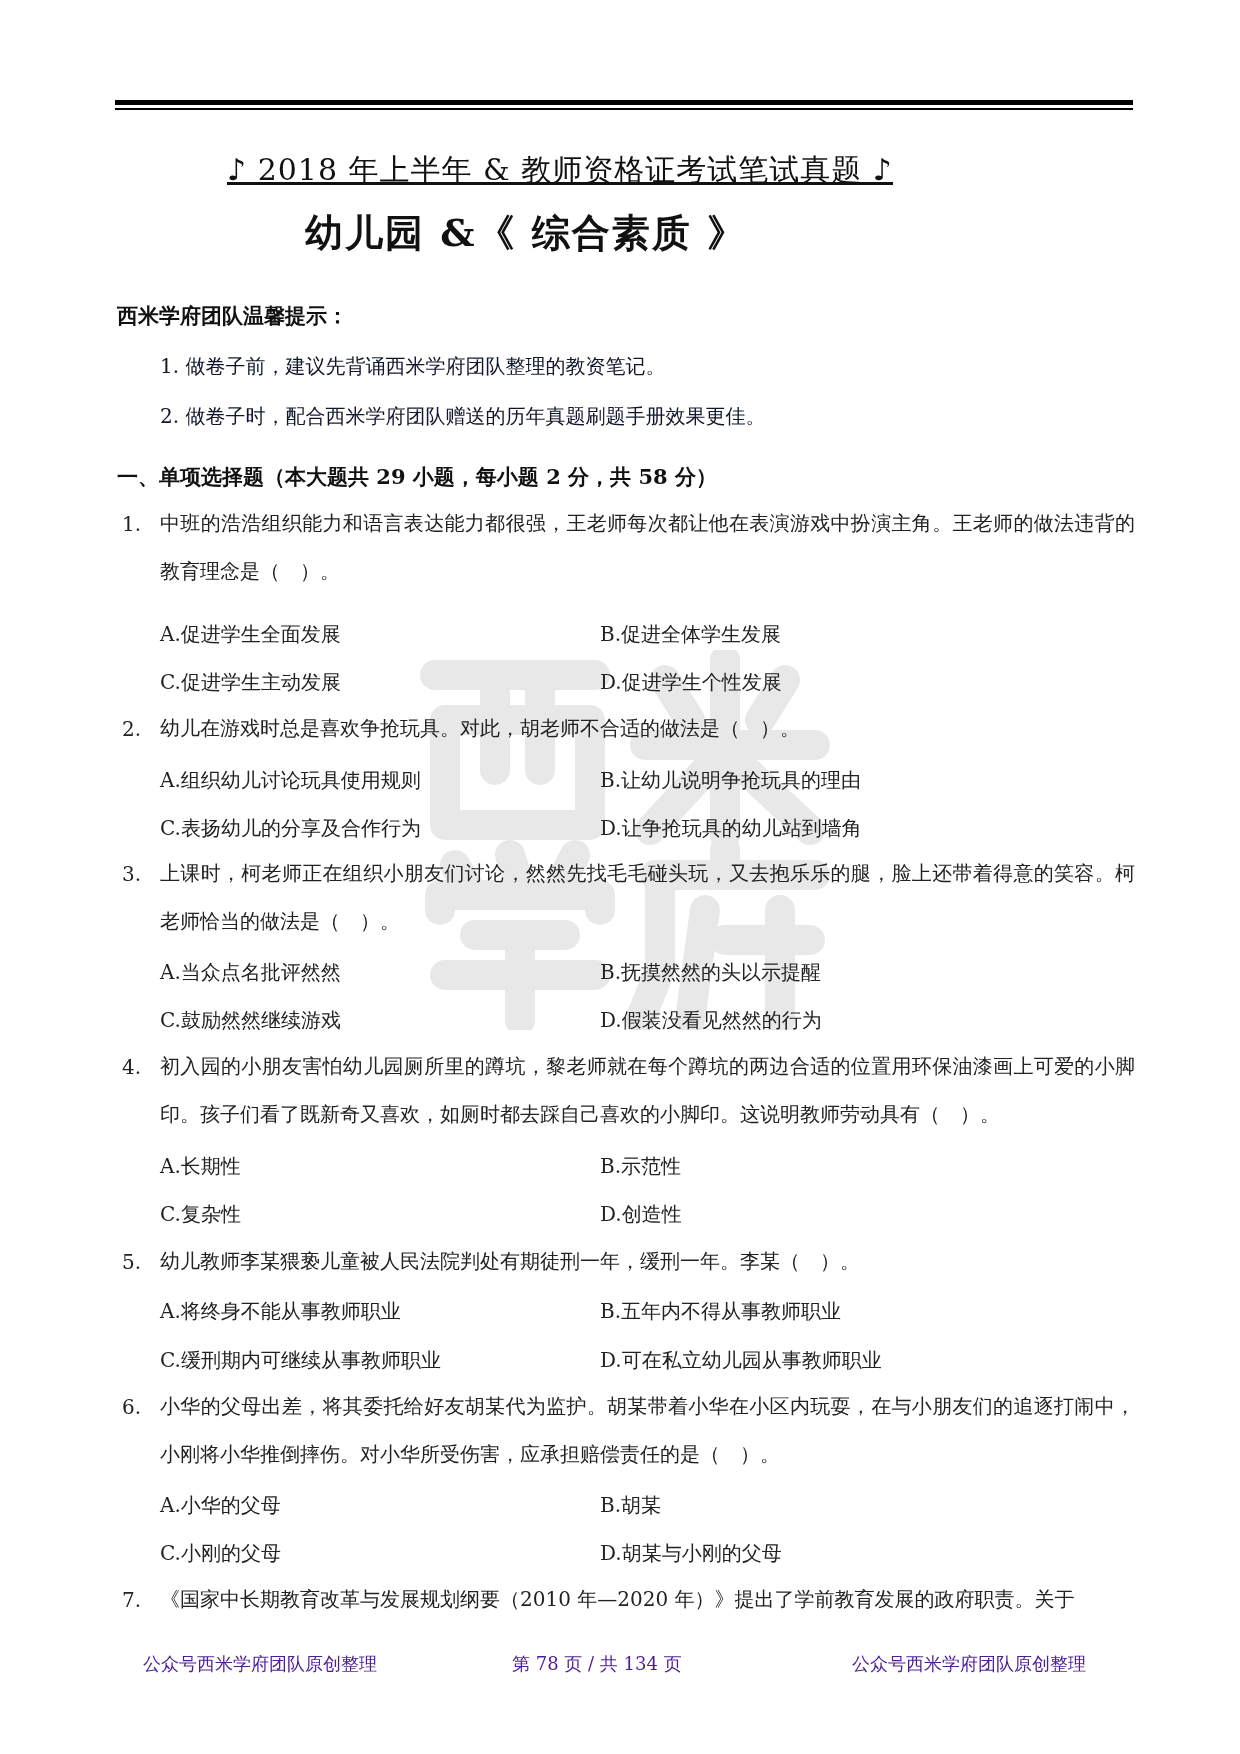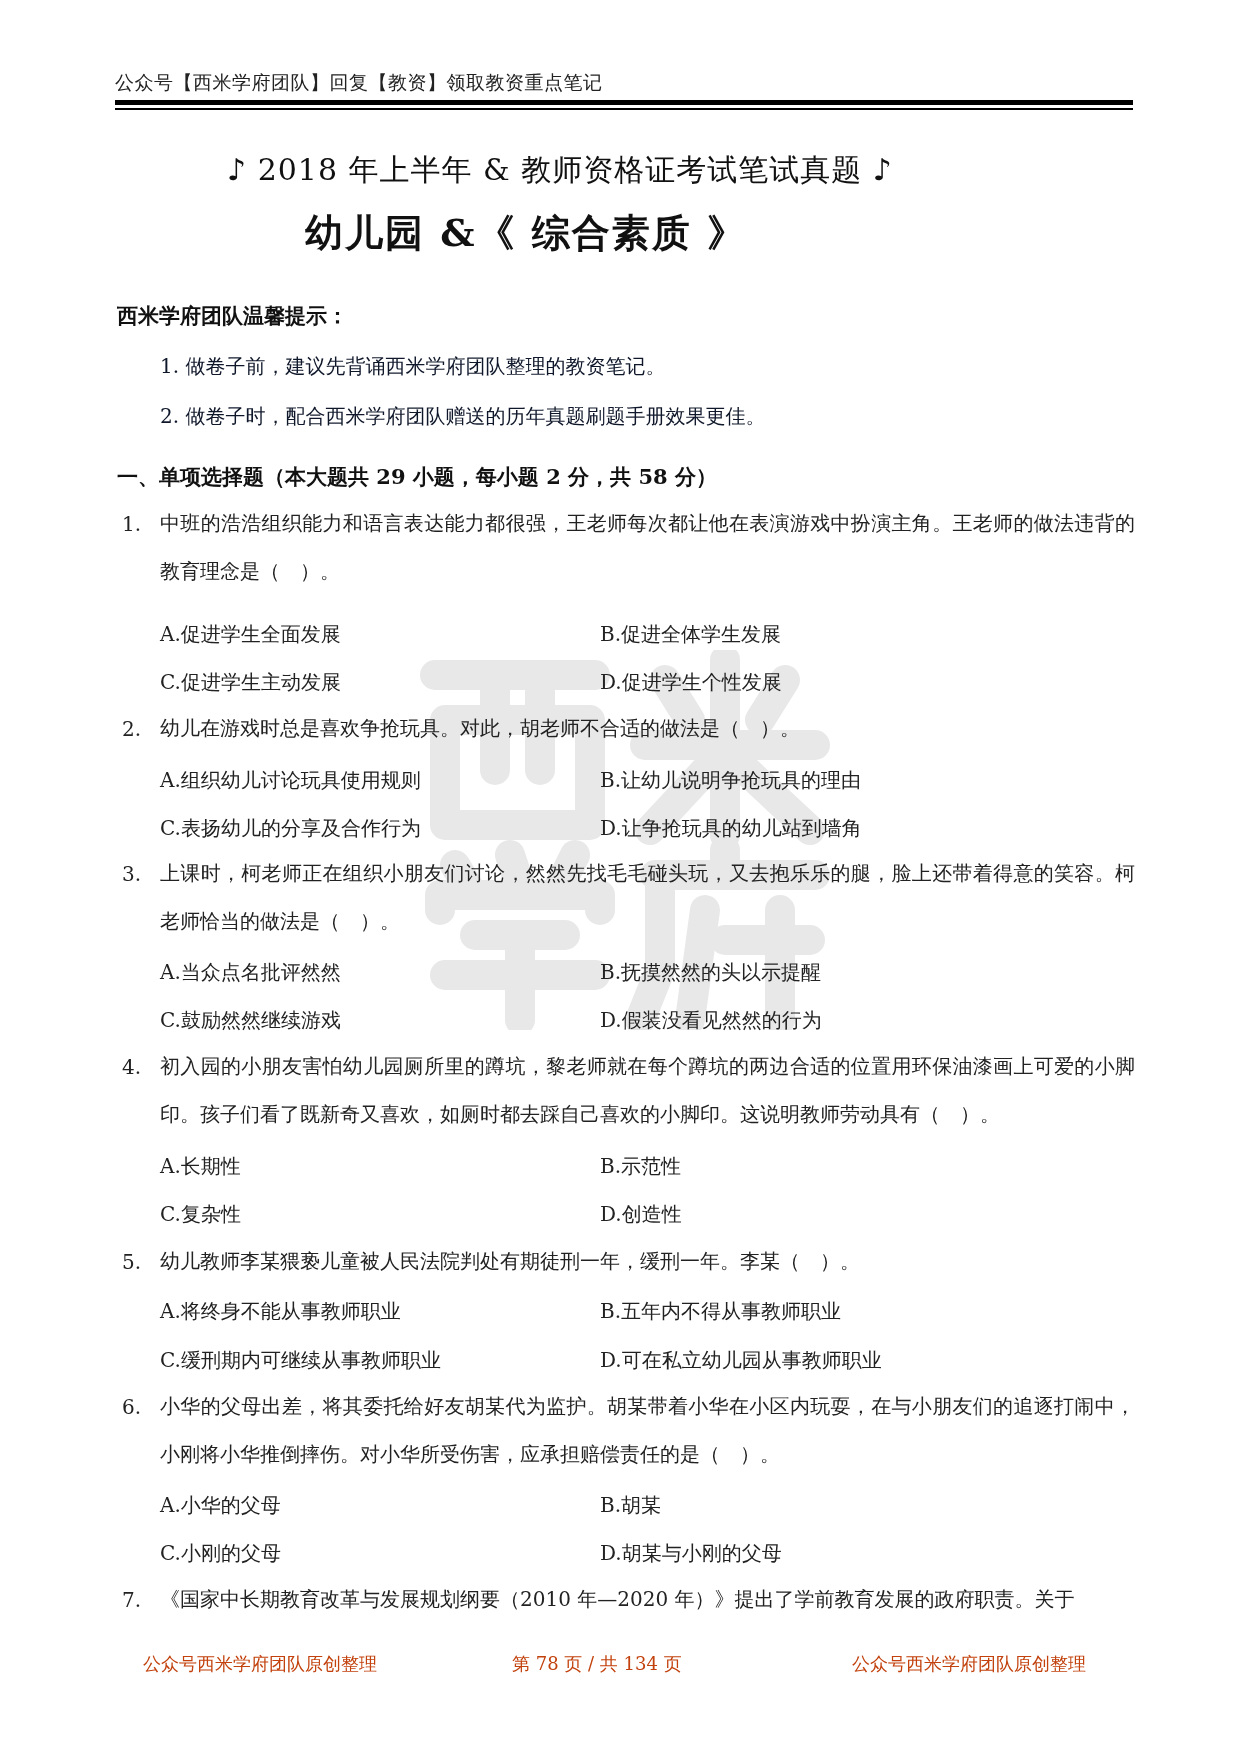--- a/index.html
+++ b/index.html
@@ -18,46 +18,45 @@
     .watermark {
       position: absolute; left: 415px; top: 650px; width: 420px; height: 380px;
       pointer-events: none; z-index: 0;
     }
     .watermark svg { width: 100%; height: 100%; }
 
     .content { position: absolute; left: 0; top: 0; width: 1240px; z-index: 1; }
 
     .title1 {
       position: absolute; left: 0; width: 1120px; top: 150px; text-align: center;
-      font-size: 30px; letter-spacing: 1px;
+      font-size: 30px; letter-spacing: 1px; text-decoration: underline;
     }
     .title2 {
       position: absolute; left: 0; width: 1052px; top: 208px; text-align: center;
       font-size: 38px; font-weight: bold; letter-spacing: 2px;
     }
     .tips-title { position: absolute; left: 117px; top: 302px; font-size: 21px; font-weight: bold; }
     .tip { position: absolute; left: 160px; font-size: 20px; color: #0f172a; }
     .section-title { position: absolute; left: 117px; top: 463px; font-size: 21px; font-weight: bold; }
 
     .q { position: absolute; left: 0; width: 1240px; font-size: 20px; color: #222; }
     .q .num { position: absolute; left: 122px; }
     .q .stem { position: absolute; left: 160px; width: 975px; line-height: 48px; text-align: justify; }
     .opt { position: absolute; font-size: 20px; color: #222; }
     .opt.a, .opt.c { left: 160px; }
     .opt.b, .opt.d { left: 600px; }
 
     .footer {
-      position: absolute; top: 1652px; font-size: 18px; color: #c2410c;
+      position: absolute; top: 1652px; font-size: 18px; color: #4c1d95;
     }
   </style>
 </head>
 <body>
 
 <div class="header">
-  <span>公众号【西米学府团队】回复【教资】领取教资重点笔记</span>
 </div>
 <div class="rule-thick"></div>
 <div class="rule-thin"></div>
 
 <div class="watermark">
   <svg viewBox="0 0 420 380">
     <g fill="none" stroke="#e8e8e8" stroke-width="30" stroke-linecap="round" stroke-linejoin="round">
 
       <line x1="20" y1="25" x2="180" y2="25"></line>
       <path d="M30 70 L30 175 L175 175 L175 70 Z"></path>

